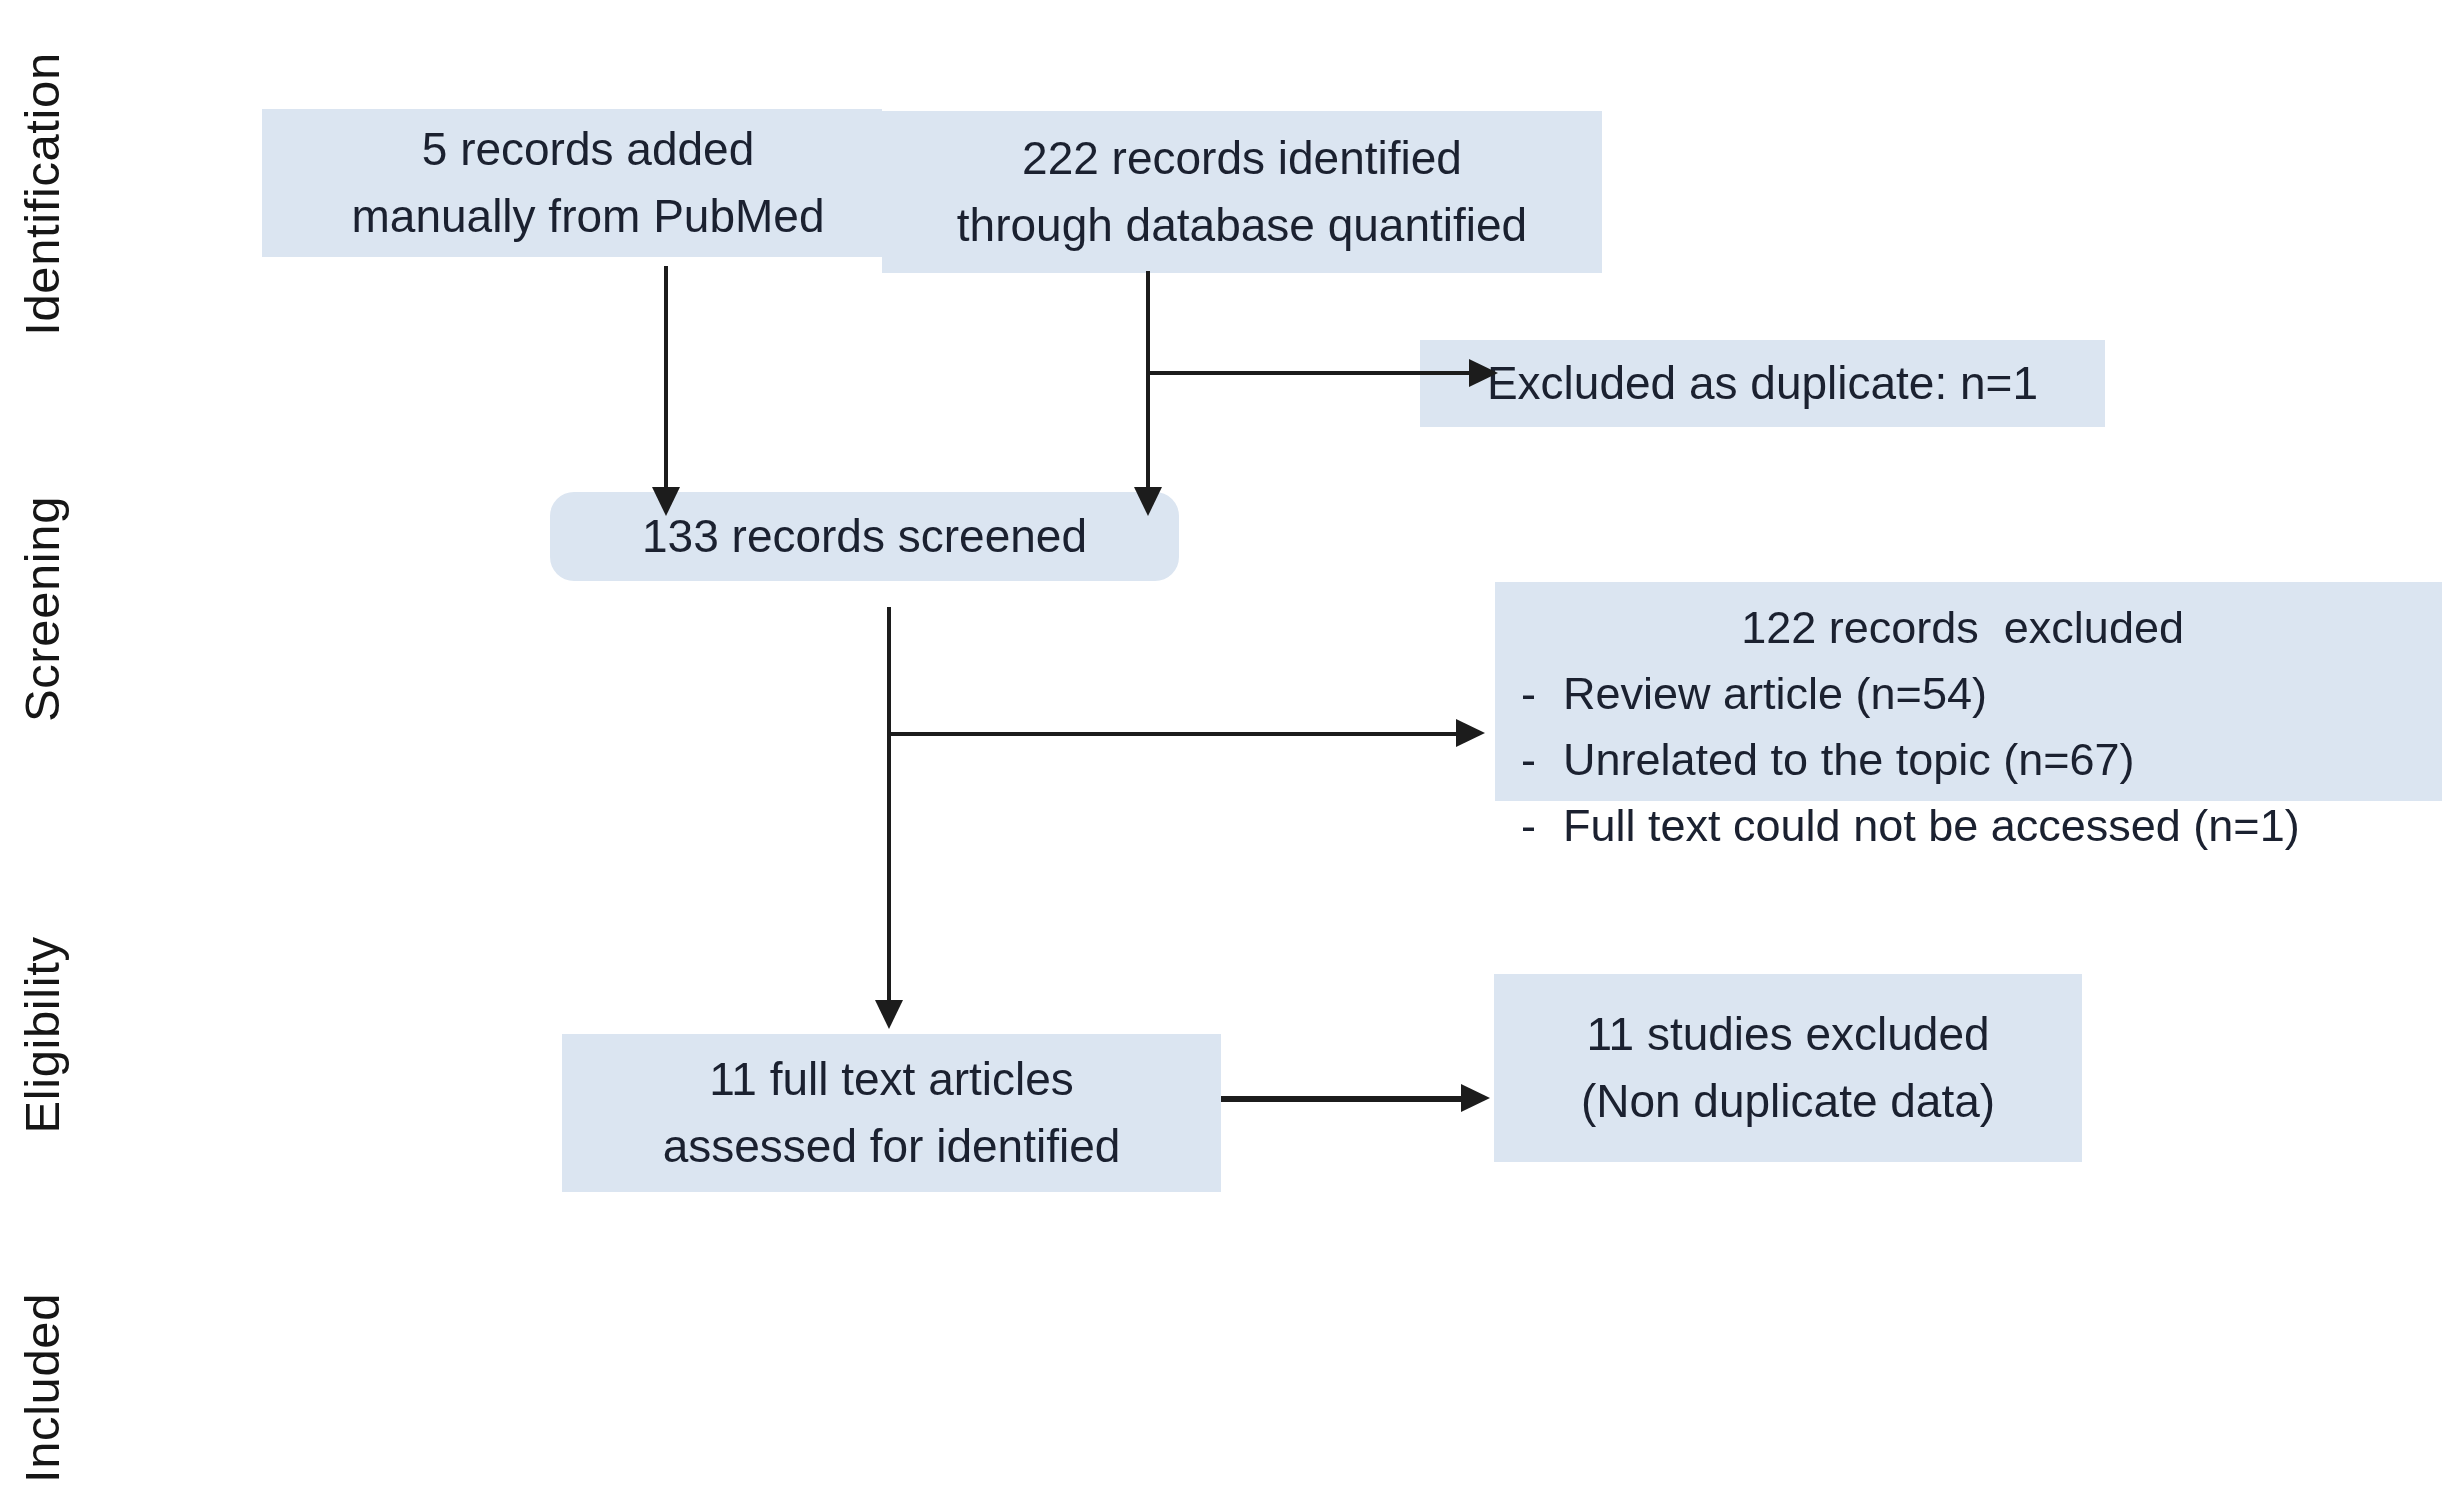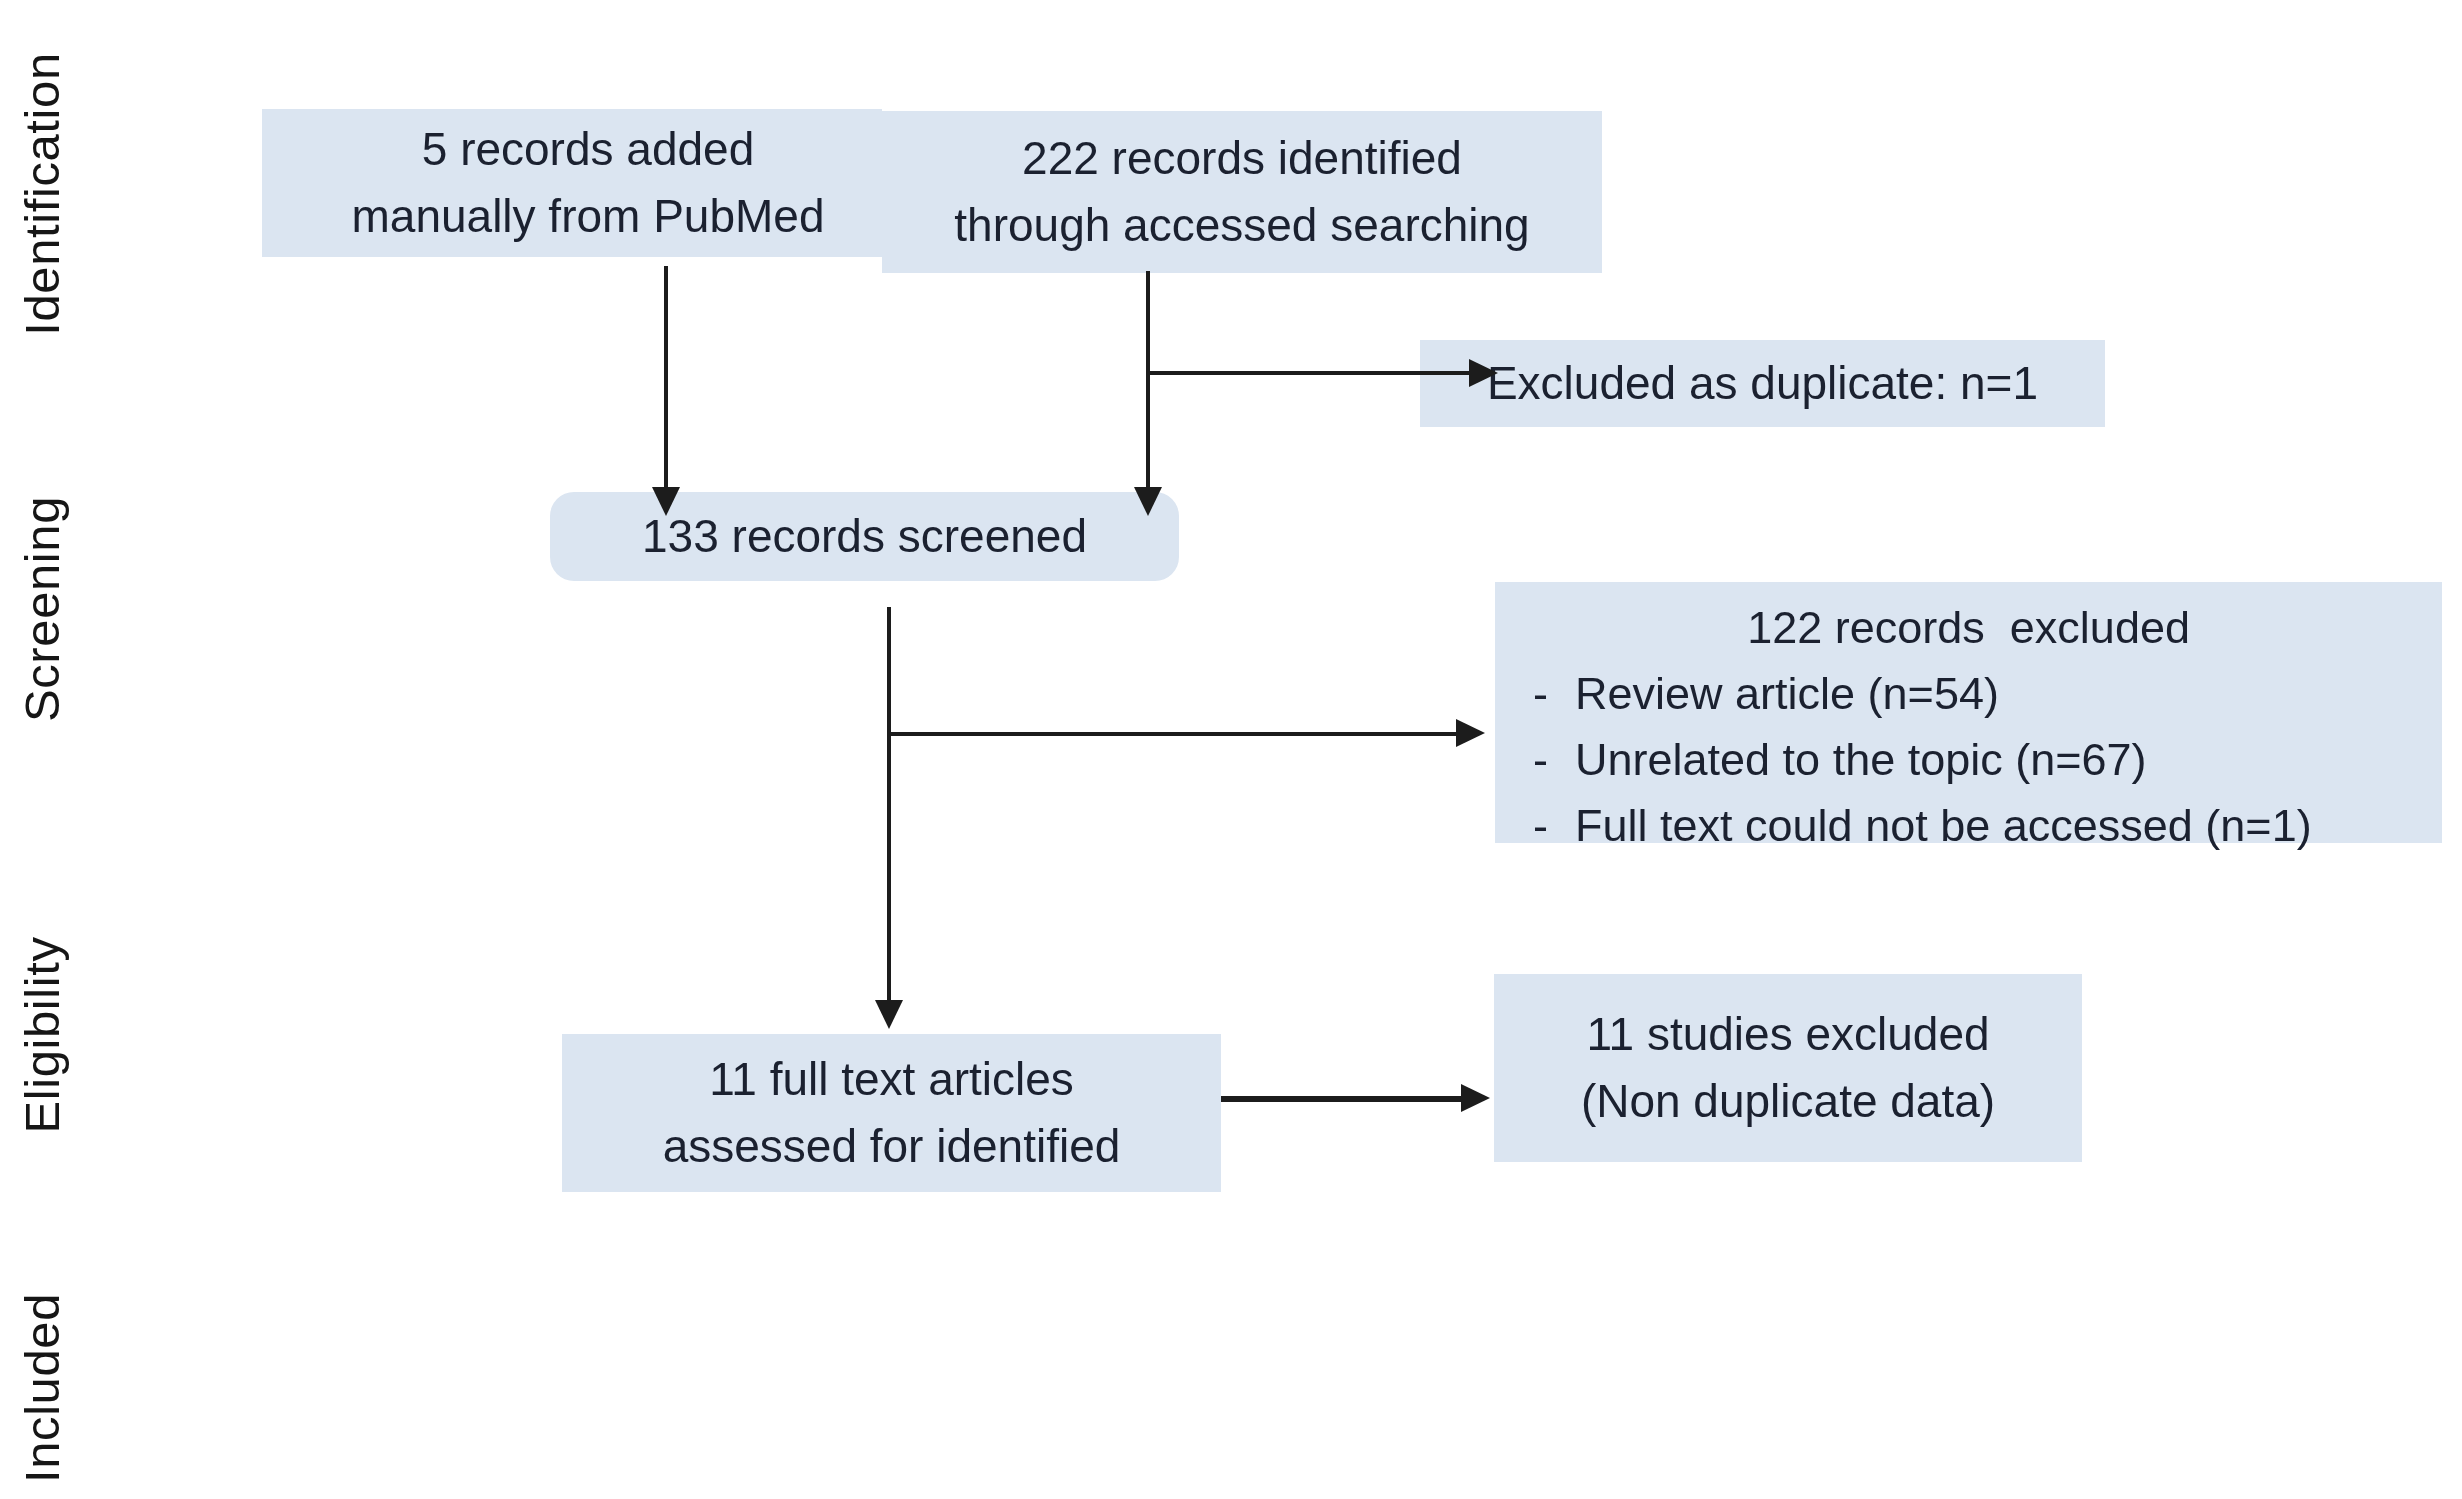--- a/index.html
+++ b/index.html
@@ -77,32 +77,32 @@
   <div class="stage-label" style="left:42px; top:1035px;">Eligibility</div>
   <div class="stage-label" style="left:42px; top:1388px;">Included</div>
 
   <div class="fbox" style="left:262px; top:109px; width:588px; height:148px;padding-left:32px;">
     <div class="line">5 records added</div>
     <div class="line">manually from PubMed</div>
   </div>
 
   <div class="fbox" style="left:882px; top:111px; width:720px; height:162px;">
     <div class="line">222 records identified</div>
-    <div class="line">through accessed searching</div>
+    <div class="line">through database quantified</div>
   </div>
 
   <div class="fbox" style="left:1420px; top:331px; width:685px; height:87px;margin-top:9px;">
     <div class="line">Excluded as duplicate: n=1</div>
   </div>
 
   <div class="fbox" style="left:550px; top:492px; width:629px; height:89px;border-radius:24px;">
     <div class="line">133 records screened</div>
   </div>
 
-  <div class="fbox excl-box" style="left:1495px; top:582px; width:947px; height:261px;padding-left:12px;">
+  <div class="fbox excl-box" style="left:1495px; top:582px; width:947px; height:219px;">
     <div class="excl-title">122 records  excluded</div>
     <div class="excl-item">
       <span class="excl-marker">-</span>
       <span class="excl-text">Review article (n=54)</span>
     </div>
     <div class="excl-item">
       <span class="excl-marker">-</span>
       <span class="excl-text">Unrelated to the topic (n=67)</span>
     </div>
     <div class="excl-item">

